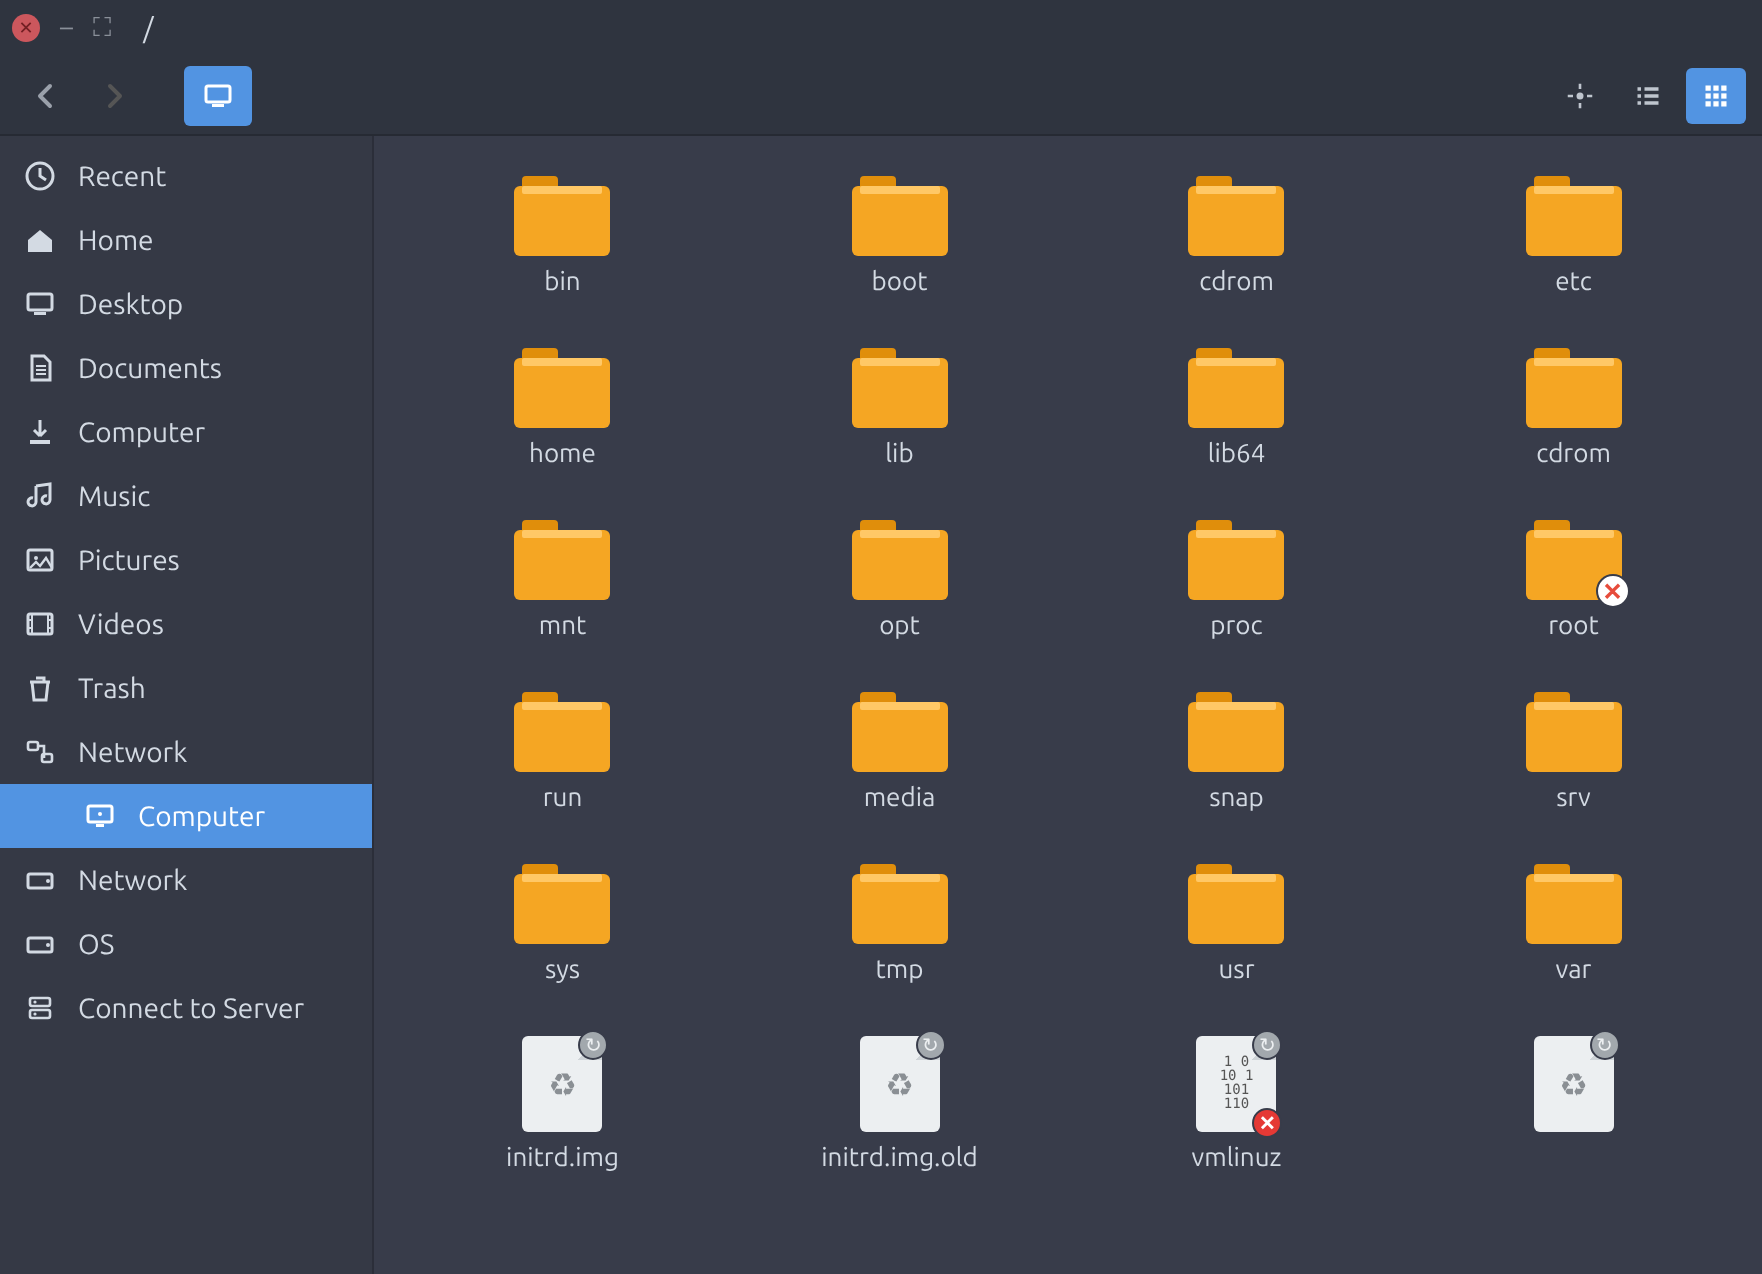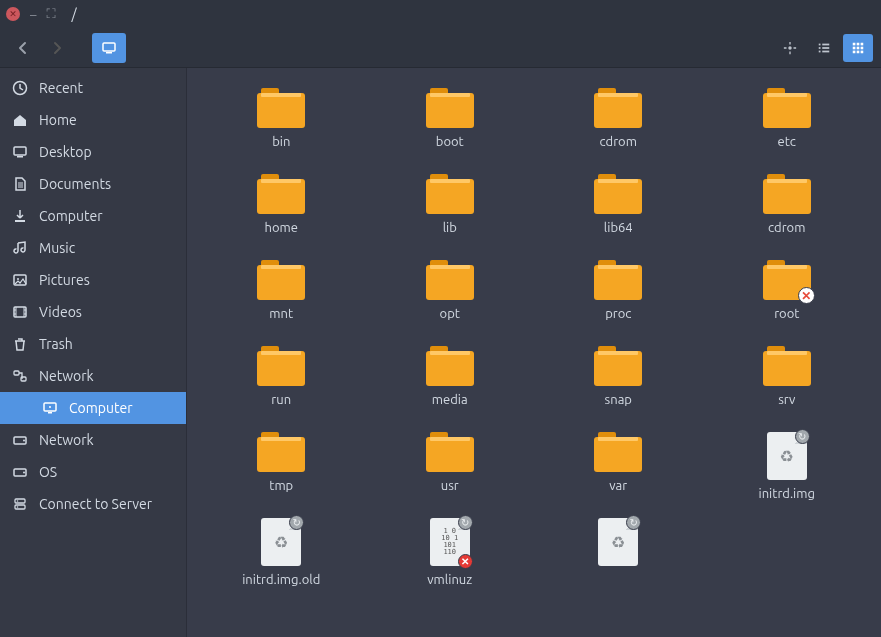--- a/index.html
+++ b/index.html
@@ -387,20 +387,28 @@
           <div class="folder-flap"></div>
         </div>
         <span>srv</span>
       </div>
       <div class="item">
         <div class="folder-ico">
           <div class="folder-tab"></div>
           <div class="folder-body"></div>
           <div class="folder-flap"></div>
         </div>
+        <span>sys</span>
+      </div>
+      <div class="item">
+        <div class="folder-ico">
+          <div class="folder-tab"></div>
+          <div class="folder-body"></div>
+          <div class="folder-flap"></div>
+        </div>
         <span>tmp</span>
       </div>
       <div class="item">
         <div class="folder-ico">
           <div class="folder-tab"></div>
           <div class="folder-body"></div>
           <div class="folder-flap"></div>
         </div>
         <span>usr</span>
       </div>

